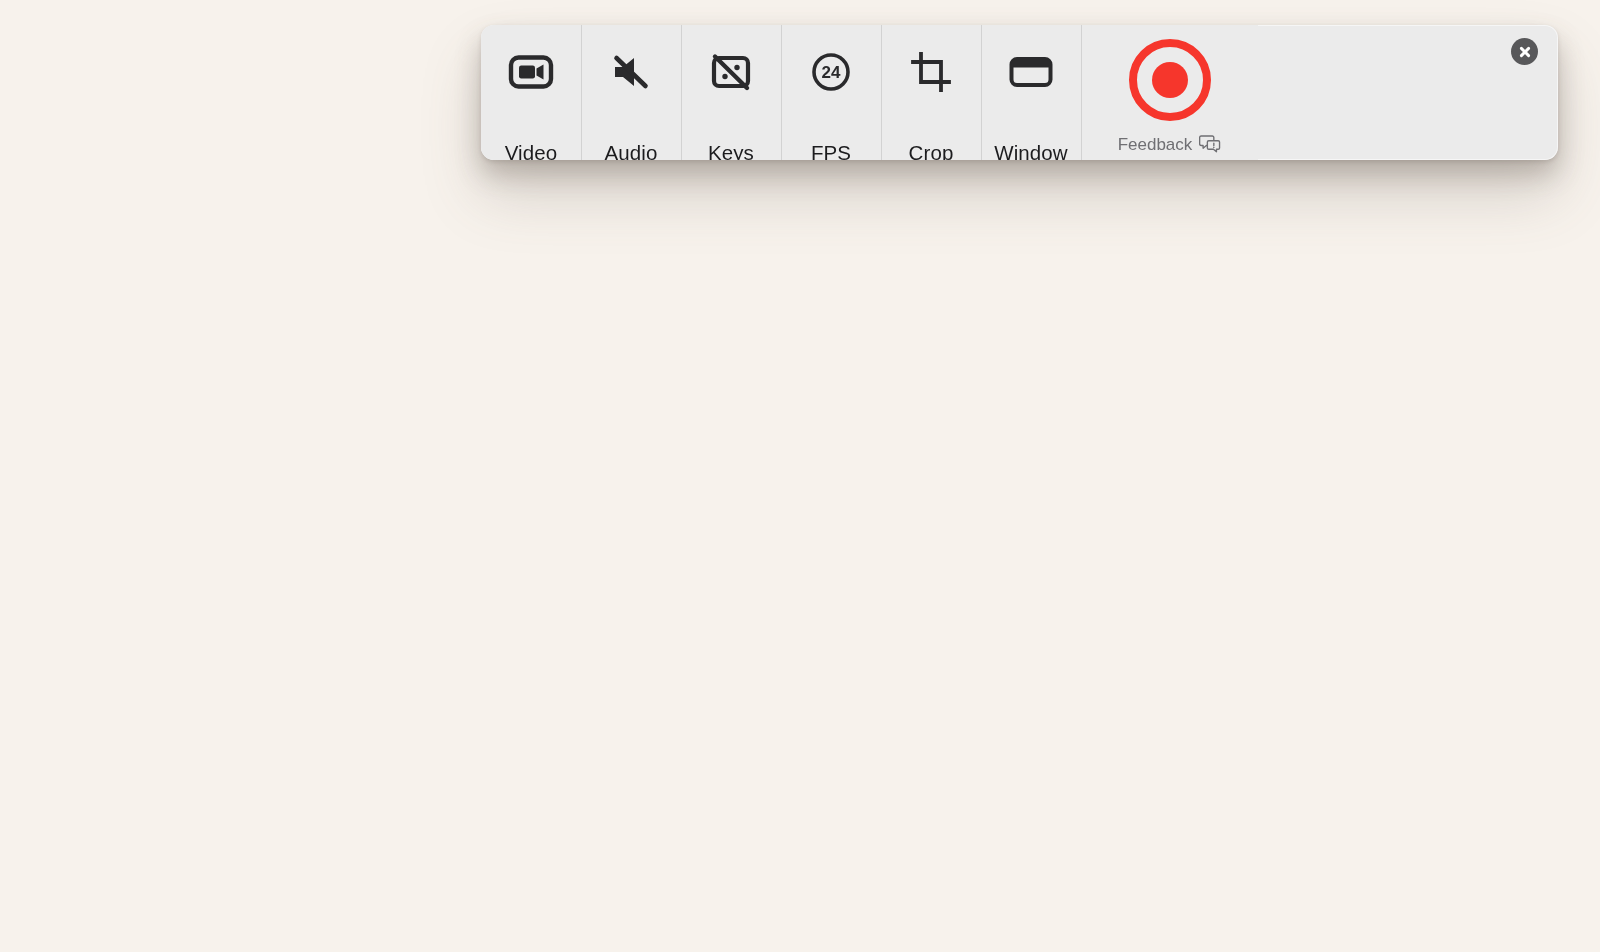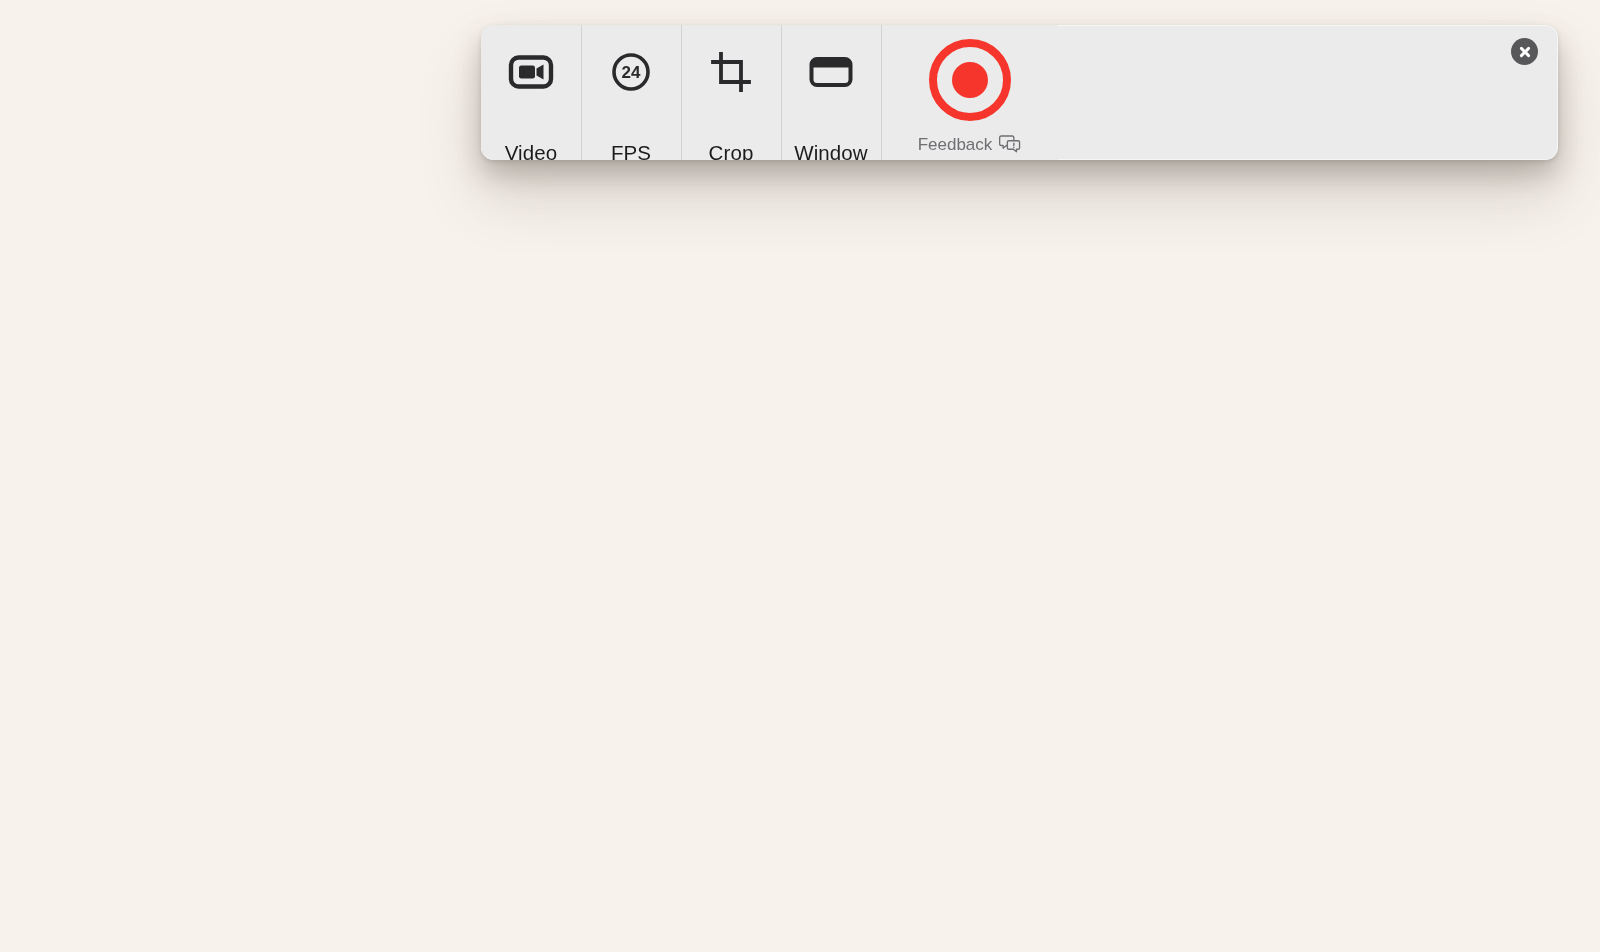--- a/index.html
+++ b/index.html
@@ -160,24 +160,44 @@
       <span class="tb-icon">
         <svg width="50" height="50" viewBox="0 0 50 50">
           <rect x="5" y="10.5" width="40" height="29" rx="7.5" ry="7.5" fill="none" stroke="#2a2a2c" stroke-width="4.4"></rect>
           <rect x="13" y="18.5" width="16" height="13" rx="2.2" ry="2.2" fill="#2a2a2c"></rect>
           <path d="M30.5 21.5 L37.5 17.5 L37.5 32.5 L30.5 28.5 Z" fill="#2a2a2c"></path>
         </svg>
       </span>
       <span class="tb-label">Video</span>
     </div>
 
-
-
-
-
+    <div class="tb-item">
+      <span class="tb-icon">
+        <svg width="50" height="50" viewBox="0 0 50 50">
+          <path d="M9 20 L17 20 L28 11 L28 39 L17 30 L9 30 Z" fill="#2a2a2c"></path>
+          <line x1="10.5" y1="11" x2="39.5" y2="39" stroke="#2a2a2c" stroke-width="4.6" stroke-linecap="round"></line>
+        </svg>
+      </span>
+      <span class="tb-label">Audio</span>
+    </div>
+
+
+
+
+    <div class="tb-item">
+      <span class="tb-icon">
+        <svg width="50" height="50" viewBox="0 0 50 50">
+          <rect x="8" y="11" width="34" height="28" rx="5" ry="5" fill="none" stroke="#2a2a2c" stroke-width="4.2"></rect>
+          <circle cx="31" cy="20.5" r="2.7" fill="#2a2a2c"></circle>
+          <circle cx="19" cy="29.5" r="2.7" fill="#2a2a2c"></circle>
+          <line x1="9" y1="9.5" x2="41" y2="41" stroke="#2a2a2c" stroke-width="4.4" stroke-linecap="round"></line>
+        </svg>
+      </span>
+      <span class="tb-label">Keys</span>
+    </div>
 
     <div class="tb-item">
       <span class="tb-icon">
         <svg width="50" height="50" viewBox="0 0 50 50">
           <circle cx="25" cy="25" r="17" fill="none" stroke="#2a2a2c" stroke-width="3.6"></circle>
           <text x="25" y="25" text-anchor="middle" dominant-baseline="central" font-family="Liberation Sans, sans-serif" font-size="17" font-weight="bold" fill="#2a2a2c">24</text>
         </svg>
       </span>
       <span class="tb-label">FPS</span>
     </div>

